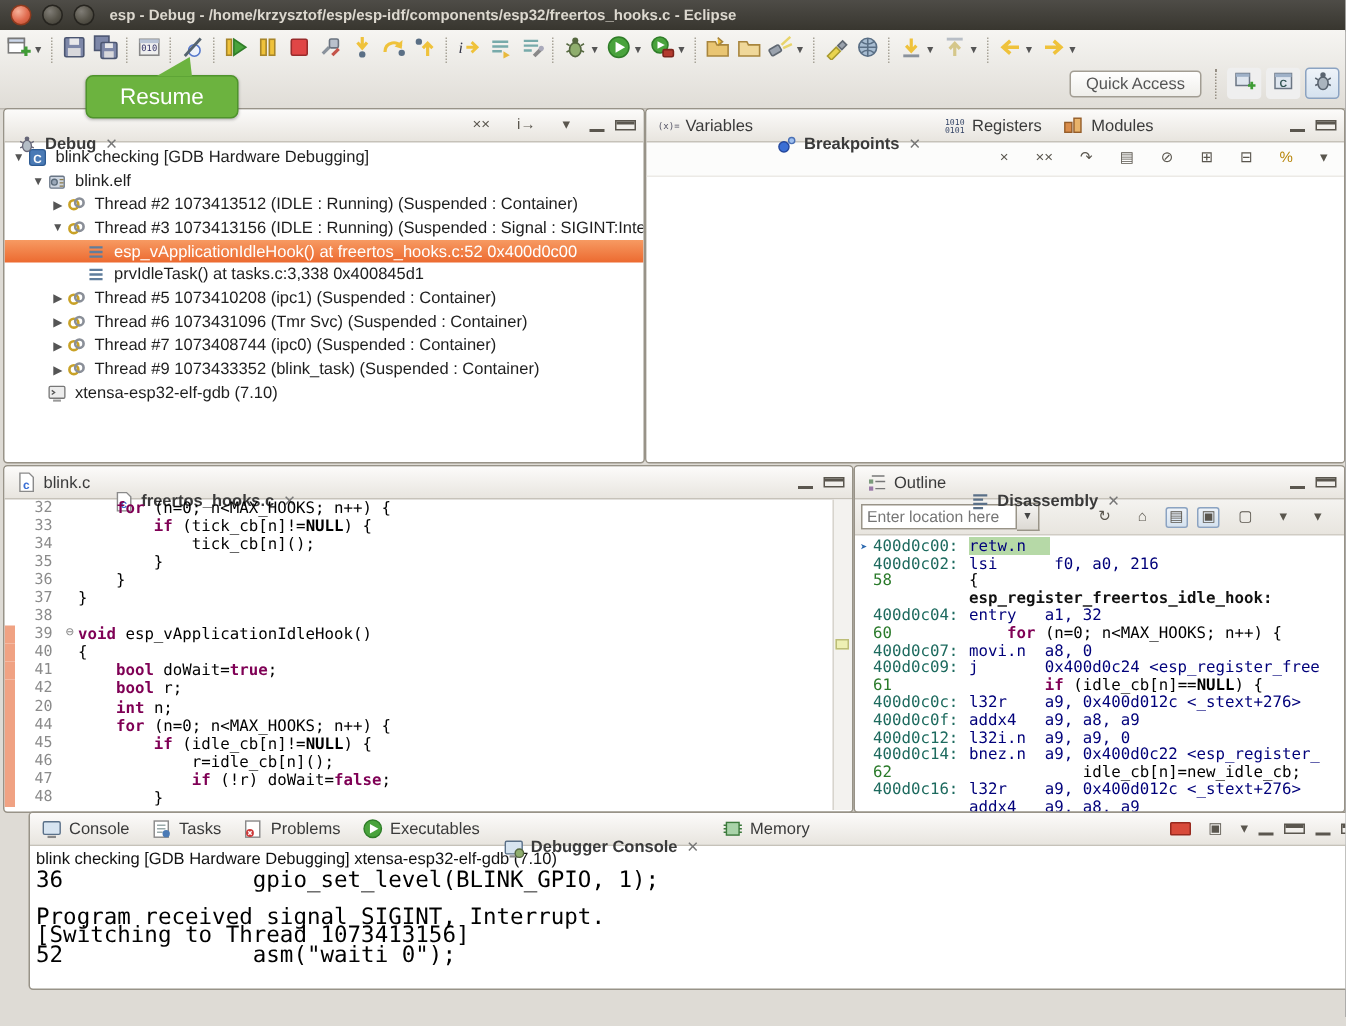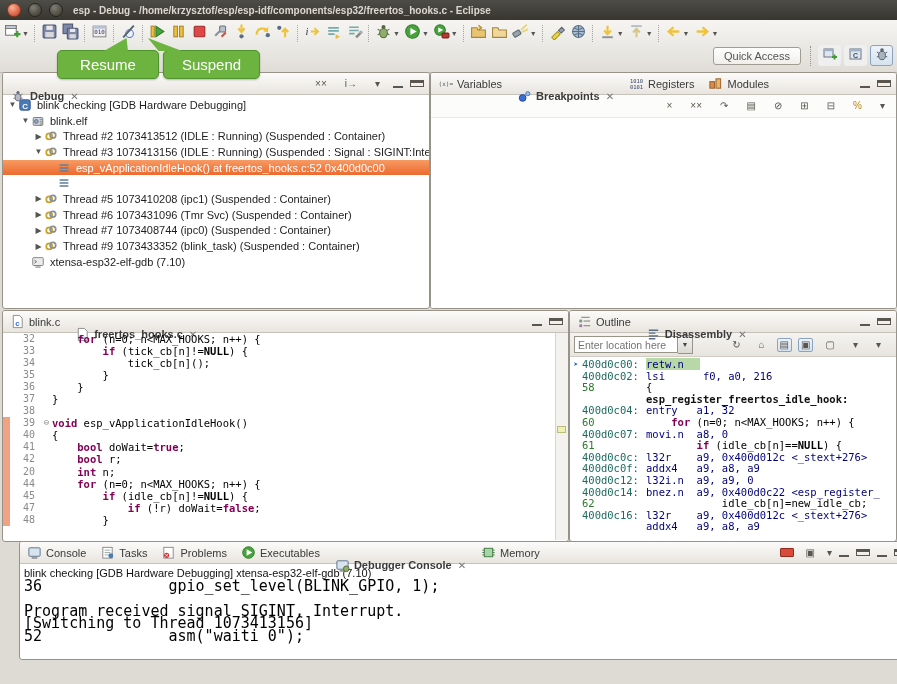--- a/index.html
+++ b/index.html
@@ -309,24 +309,20 @@
               <path d="M4.8 7.2 L2.8 6 M4.8 10 L2.8 11 M11.2 7.2 L13.2 6 M11.2 10 L13.2 11" stroke="#5a6470"></path>
             </svg></span>
         </button>
       </div>
   </div>
 
   <div class="tip" style="left:57px;top:50px;width:100px;height:27px;">
     <span>Resume</span>
     <div class="tip-arrow" style="left:40px;top:-13px;width:30px;height:13px;clip-path:polygon(95% 0,100% 100%,20% 100%);"></div>
   </div>
-  <div class="tip" style="left:163px;top:50px;width:95px;height:27px;">
-    <span>Suspend</span>
-    <div class="tip-arrow" style="left:-18px;top:-13px;width:36px;height:13px;clip-path:polygon(5% 0,100% 100%,35% 100%);"></div>
-  </div>
 
   <div class="panel" style="left:2px;top:72px;width:426px;height:235px;">
     <div class="tabbar">
       <div class="tab active">
         <span class="tabicon">
             <svg width="14" height="14" viewBox="0 0 16 16">
               <ellipse cx="8" cy="9.5" rx="3.4" ry="4.2" fill="#b4bdc6" stroke="#667"></ellipse>
               <circle cx="8" cy="4" r="1.8" fill="#667"></circle>
               <path d="M4.8 7.2 L2.8 6 M4.8 10 L2.8 11 M11.2 7.2 L13.2 6 M11.2 10 L13.2 11" stroke="#667"></path>
             </svg>
@@ -393,20 +389,21 @@
           </span>
           <span>esp_vApplicationIdleHook() at freertos_hooks.c:52 0x400d0c00</span>
         </div>
         <div class="trow" style="padding-left: 43px;">
           <span class="texp"></span>
           <span class="ticon">
             <svg width="14" height="14" viewBox="0 0 16 16">
               <path d="M3 4.5h10M3 8h10M3 11.5h10" stroke="#5f7d9c" stroke-width="1.8"></path>
             </svg>
           </span>
+          <span>prvIdleTask() at tasks.c:3,338 0x400845d1</span>
         </div>
         <div class="trow" style="padding-left: 30px;">
           <span class="texp">▶</span>
           <span class="ticon">
             <svg width="14" height="14" viewBox="0 0 16 16">
               <circle cx="6" cy="8.5" r="3.4" fill="none" stroke="#c9a227" stroke-width="2"></circle>
               <circle cx="10.2" cy="7" r="3.2" fill="none" stroke="#8a8f98" stroke-width="2"></circle>
             </svg>
           </span>
           <span>Thread #5 1073410208 (ipc1) (Suspended : Container)</span>
@@ -621,20 +618,26 @@
             <pre class="codeln"><span>    </span><span class="kw">for</span><span> (n=0; n&lt;MAX_HOOKS; n++) {</span></pre>
           </div>
           <div class="cl">
             <span class="rb on"></span>
             <span class="ln">45</span>
             <span class="fold"></span>
             <pre class="codeln"><span>        </span><span class="kw">if</span><span> (idle_cb[n]!=</span><span class="bold">NULL</span><span>) {</span></pre>
           </div>
           <div class="cl">
             <span class="rb on"></span>
+            <span class="ln">46</span>
+            <span class="fold"></span>
+            <pre class="codeln"><span>            r=idle_cb[n]();</span></pre>
+          </div>
+          <div class="cl">
+            <span class="rb on"></span>
             <span class="ln">47</span>
             <span class="fold"></span>
             <pre class="codeln"><span>            </span><span class="kw">if</span><span> (!r) doWait=</span><span class="kw">false</span><span>;</span></pre>
           </div>
           <div class="cl">
             <span class="rb on"></span>
             <span class="ln">48</span>
             <span class="fold"></span>
             <pre class="codeln"><span>        }</span></pre>
           </div>
@@ -687,20 +690,21 @@
         </div>
     </div>
     <div id="disasm-lines" style="padding-top:2px;">
         <div class="dl"><span class="dgut">➤</span><span class="daddr">400d0c00:</span><span class="dtext"><span class="curmn">retw.n</span></span></div>
         <div class="dl"><span class="dgut"></span><span class="daddr">400d0c02:</span><span class="dtext">lsi      f0, a0, 216</span></div>
         <div class="dl"><span class="dgut"></span><span class="daddr srcnum">58</span><span class="dtext srct"><span>{</span></span></div>
         <div class="dl"><span class="dgut"></span><span class="daddr"></span><span class="dtext labelt">esp_register_freertos_idle_hook:</span></div>
         <div class="dl"><span class="dgut"></span><span class="daddr">400d0c04:</span><span class="dtext">entry   a1, 32</span></div>
         <div class="dl"><span class="dgut"></span><span class="daddr srcnum">60</span><span class="dtext srct"><span>    </span><span class="kw">for</span><span> (n=0; n&lt;MAX_HOOKS; n++) {</span></span></div>
         <div class="dl"><span class="dgut"></span><span class="daddr">400d0c07:</span><span class="dtext">movi.n  a8, 0</span></div>
+        <div class="dl"><span class="dgut"></span><span class="daddr">400d0c09:</span><span class="dtext">j       0x400d0c24 &lt;esp_register_free</span></div>
         <div class="dl"><span class="dgut"></span><span class="daddr srcnum">61</span><span class="dtext srct"><span>        </span><span class="kw">if</span><span> (idle_cb[n]==</span><span class="bold">NULL</span><span>) {</span></span></div>
         <div class="dl"><span class="dgut"></span><span class="daddr">400d0c0c:</span><span class="dtext">l32r    a9, 0x400d012c &lt;_stext+276&gt;</span></div>
         <div class="dl"><span class="dgut"></span><span class="daddr">400d0c0f:</span><span class="dtext">addx4   a9, a8, a9</span></div>
         <div class="dl"><span class="dgut"></span><span class="daddr">400d0c12:</span><span class="dtext">l32i.n  a9, a9, 0</span></div>
         <div class="dl"><span class="dgut"></span><span class="daddr">400d0c14:</span><span class="dtext">bnez.n  a9, 0x400d0c22 &lt;esp_register_</span></div>
         <div class="dl"><span class="dgut"></span><span class="daddr srcnum">62</span><span class="dtext srct"><span>            idle_cb[n]=new_idle_cb;</span></span></div>
         <div class="dl"><span class="dgut"></span><span class="daddr">400d0c16:</span><span class="dtext">l32r    a9, 0x400d012c &lt;_stext+276&gt;</span></div>
         <div class="dl"><span class="dgut"></span><span class="daddr"></span><span class="dtext">addx4   a9, a8, a9</span></div>
       </div>
   </div>

